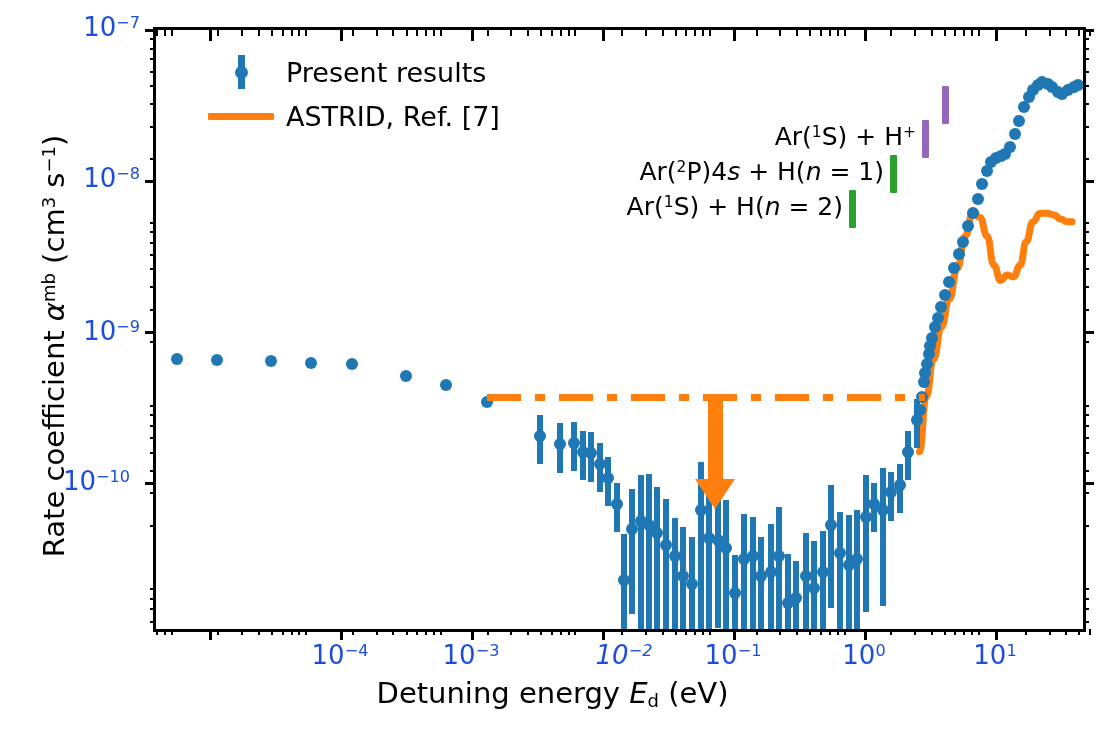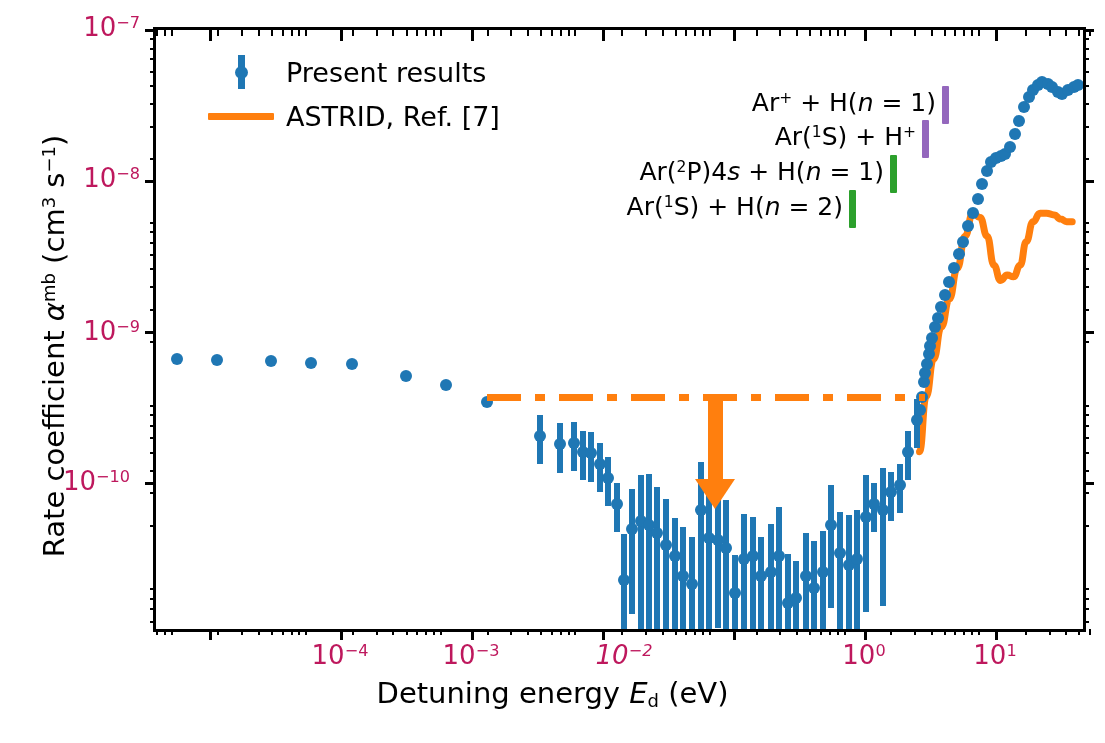--- a/index.html
+++ b/index.html
@@ -17,21 +17,21 @@
 
   
   .axis-title{position:absolute;font-size:29px;color:#000;white-space:nowrap;}
   #xaxis-title{left:0;top:676px;width:1105px;text-align:center;}
   #yaxis-title{left:-256px;top:329px;width:620px;text-align:center;
                transform:rotate(-90deg);transform-origin:center center;}
   .ital{font-style:italic;}
   sub{font-size:.62em;vertical-align:-0.22em;}
   sup{font-size:.62em;vertical-align:0.52em;}
 
-  .tick-label{position:absolute;font-size:26px;color:#be185d;white-space:nowrap;
+  .tick-label{position:absolute;font-size:26px;color:#1d4ed8;white-space:nowrap;
               text-align:center;}
   .xtick-label{width:120px;top:640px;}
   .ytick-label{width:130px;text-align:right;}
 
   
   .tick{position:absolute;background:#000;}
   .xtick-major{width:3px;height:11px;bottom:-11px;}
   .xtick-minor{width:2px;height:6px;bottom:-6px;}
   .ytick-major{height:3px;width:11px;left:-11px;}
   .ytick-minor{height:2px;width:6px;left:-6px;}
@@ -84,20 +84,21 @@
   </div>
 
   <div class="tick-label ytick-label" style="left:10px;top:12px;">10<sup>−7</sup></div>
   <div class="tick-label ytick-label" style="left:10px;top:163px;">10<sup>−8</sup></div>
   <div class="tick-label ytick-label" style="left:10px;top:316px;">10<sup>−9</sup></div>
   <div class="tick-label ytick-label" style="left:0px;top:466px;">10<sup>−10</sup></div>
 
   <div class="tick-label xtick-label" style="left:280px;text-align:center;">10<sup>−4</sup></div>
   <div class="tick-label xtick-label" style="left:411px;">10<sup>−3</sup></div>
   <div class="tick-label xtick-label" style="left:564px;font-style:italic;">10<sup>−2</sup></div>
+  <div class="tick-label xtick-label" style="left:673px;">10<sup>−1</sup></div>
   <div class="tick-label xtick-label" style="left:804px;">10<sup>0</sup></div>
   <div class="tick-label xtick-label" style="left:935px;">10<sup>1</sup></div>
 
   <div id="plot-frame">
 
     <div class="tick xtick-major" style="left:53px;"></div>
     <div class="tick xtick-major" style="left:184px;"></div>
     <div class="tick xtick-major" style="left:315px;"></div>
     <div class="tick xtick-major" style="left:446px;"></div>
     <div class="tick xtick-major" style="left:577px;"></div>
@@ -301,21 +302,20 @@
         <span class="legend-label">Present results</span>
       </div>
       <div class="legend-row">
         <span class="legend-key">
             <span class="key-line"></span>
           </span>
         <span class="legend-label">ASTRID, Ref. [7]</span>
       </div>
     </div>
 
-    <div class="thr-row" style="left:330px;top:58px;width:450px;">Ar<sup>+</sup> + H(<span class="ital">n</span> = 1)</div>
     <div class="thr-mark" style="left:786px;top:56px;height:38px;background:#9467bd;"></div>
 
     <div class="thr-row" style="left:330px;top:92px;width:430px;">Ar(<sup>1</sup>S) + H<sup>+</sup></div>
     <div class="thr-mark" style="left:766px;top:90px;height:38px;background:#9467bd;"></div>
 
     <div class="thr-row" style="left:280px;top:127px;width:448px;">Ar(<sup>2</sup>P)4<span class="ital">s</span> + H(<span class="ital">n</span> = 1)</div>
     <div class="thr-mark" style="left:734px;top:125px;height:38px;background:#2ca02c;"></div>
 
     <div class="thr-row" style="left:250px;top:162px;width:437px;">Ar(<sup>1</sup>S) + H(<span class="ital">n</span> = 2)</div>
     <div class="thr-mark" style="left:693px;top:160px;height:38px;background:#2ca02c;"></div>

